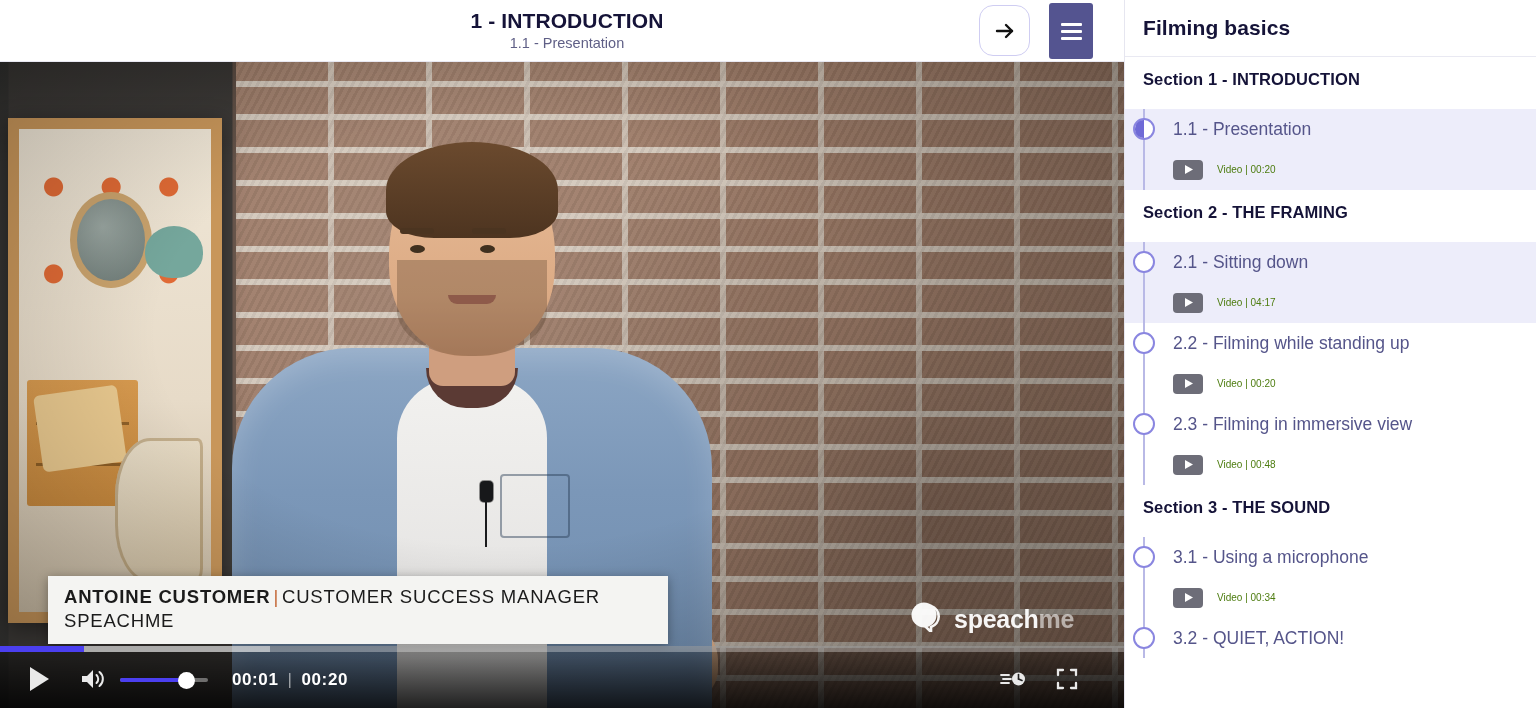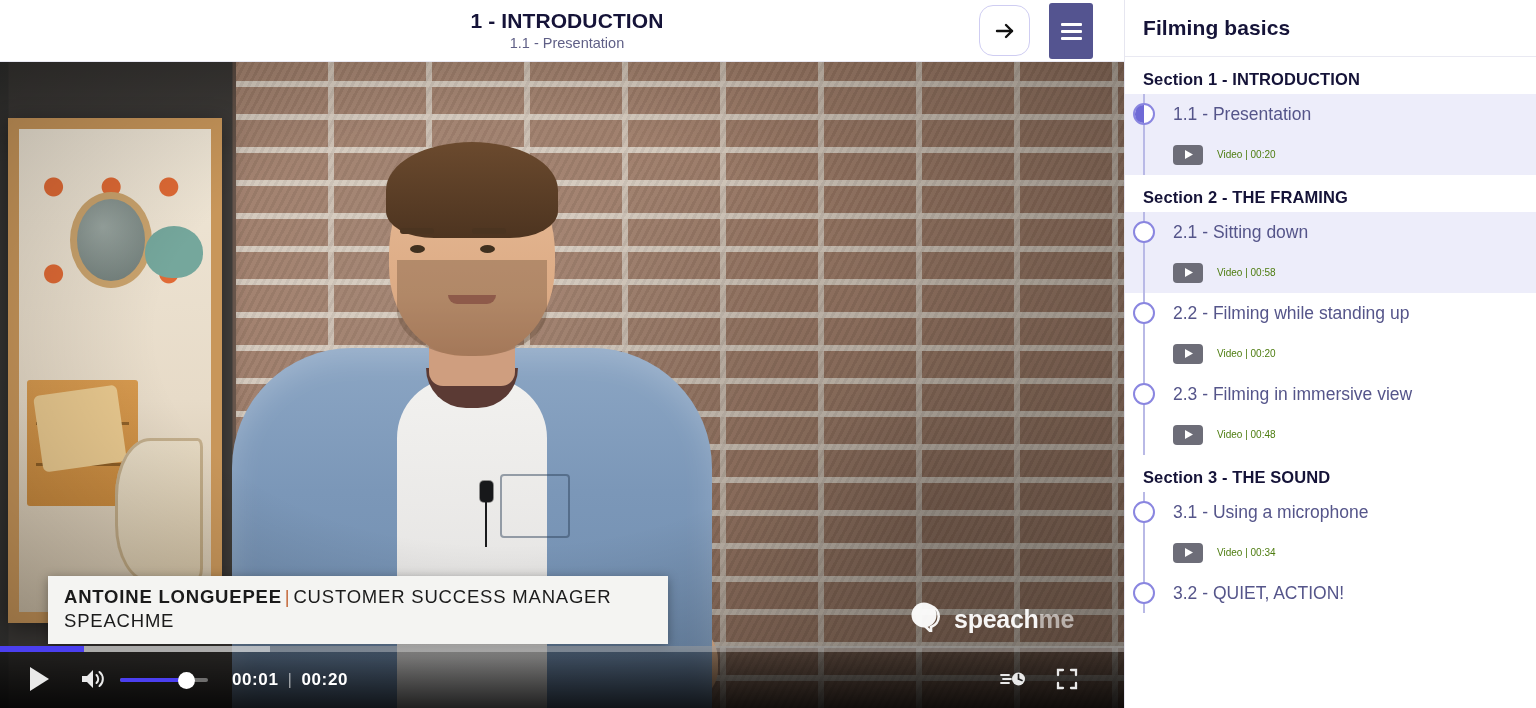--- a/index.html
+++ b/index.html
@@ -446,21 +446,21 @@
   .sb-body {
     flex: 1;
     overflow: hidden;
     position: relative;
     background: #ffffff;
   }
   .section-head {
     font-size: 16.5px;
     font-weight: bold;
     color: #151338;
-    padding: 13px 18px 5px 18px;
+    padding: 13px 18px 20px 18px;
     background: #ffffff;
     letter-spacing: 0.1px;
   }
   .item {
     position: relative;
     padding: 0 18px 0 18px;
     background: #ffffff;
   }
   .item.active { background: #ededfa; }
 
@@ -586,21 +586,21 @@
           <div class="sub-eye r"></div>
           <div class="sub-mouth"></div>
           <div class="sub-mic"></div>
         </div>
 
         <div class="scene-vignette"></div>
       </div>
 
       <div class="lower-third">
         <div class="lt-line1">
-          <span class="lt-name">ANTOINE LONGUEPEE</span><span class="lt-sep">|</span><span class="lt-role">CUSTOMER SUCCESS MANAGER</span>
+          <span class="lt-name">ANTOINE CUSTOMER</span><span class="lt-sep">|</span><span class="lt-role">CUSTOMER SUCCESS MANAGER</span>
         </div>
         <div class="lt-line2">SPEACHME</div>
       </div>
 
       <div class="watermark">
         <span>
           <svg width="34" height="30" viewBox="0 0 34 30" fill="#ffffff">
             <circle cx="13" cy="13" r="12.5"></circle>
             <path d="M20 4 a11 11 0 0 1 0 21 l0 5 l-6 -6 a11 11 0 0 1 6 -20 z" fill="none" stroke="#ffffff" stroke-width="2.6"></path>
           </svg>
@@ -705,21 +705,21 @@
           <div class="marker"></div>
           <div class="item-row">
             <span class="item-title">2.1 - Sitting down</span>
           </div>
           <div class="meta-row">
             <div class="play-badge">
               <svg width="11" height="11" viewBox="0 0 11 11" fill="#ffffff">
                 <polygon points="2,1 10,5.5 2,10"></polygon>
               </svg>
             </div>
-            <span class="meta-text">Video | 00:58</span>
+            <span class="meta-text">Video | 04:17</span>
           </div>
         </div>
         <div class="item">
           <div class="rail"></div>
           <div class="marker"></div>
           <div class="item-row">
             <span class="item-title">2.2 - Filming while standing up</span>
           </div>
           <div class="meta-row">
             <div class="play-badge">

